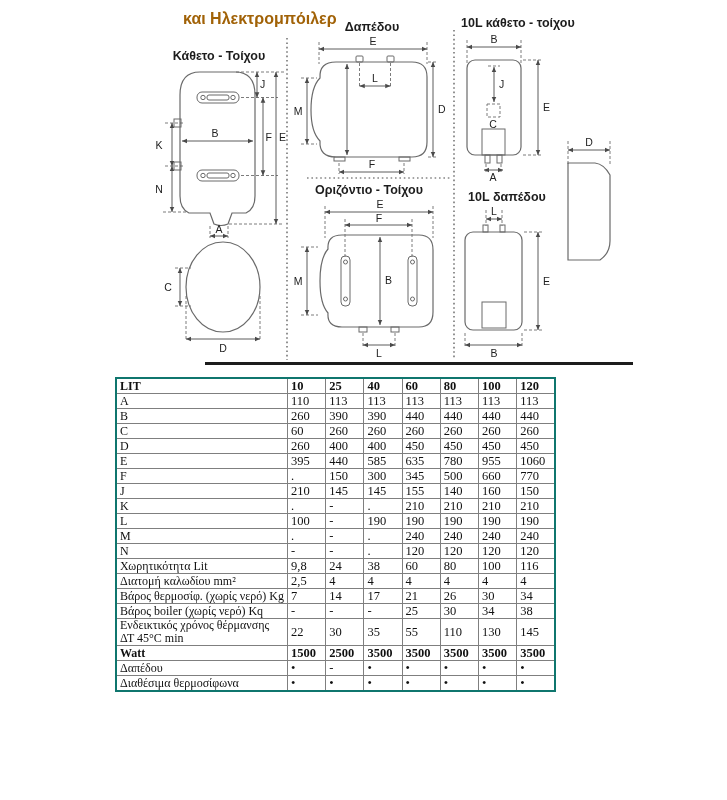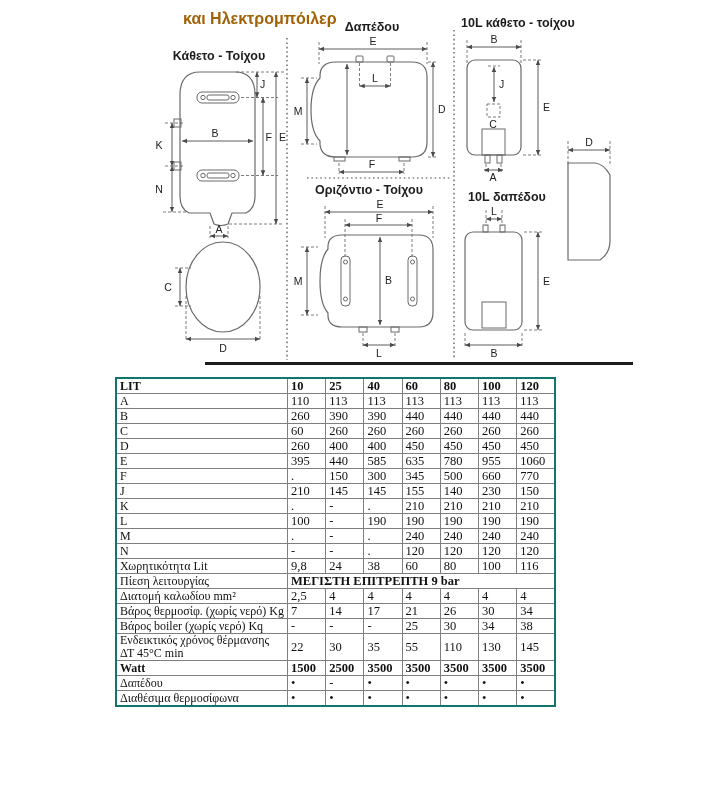--- a/index.html
+++ b/index.html
@@ -284,21 +284,21 @@
           <td>660</td>
           <td>770</td>
         </tr>
         <tr>
           <td class="lbl">J</td>
           <td>210</td>
           <td>145</td>
           <td>145</td>
           <td>155</td>
           <td>140</td>
-          <td>230</td>
+          <td>160</td>
           <td>150</td>
         </tr>
         <tr>
           <td class="lbl">K</td>
           <td>.</td>
           <td>-</td>
           <td>.</td>
           <td>210</td>
           <td>210</td>
           <td>210</td>
@@ -338,24 +338,20 @@
           <td class="lbl">Χωρητικότητα Lit</td>
           <td>9,8</td>
           <td>24</td>
           <td>38</td>
           <td>60</td>
           <td>80</td>
           <td>100</td>
           <td>116</td>
         </tr>
         <tr>
-          <td class="lbl">Πίεση λειτουργίας</td>
-          <td colspan="7" class="b">ΜΕΓΙΣΤΗ ΕΠΙΤΡΕΠΤΗ 9 bar</td>
-        </tr>
-        <tr>
           <td class="lbl">Διατομή καλωδίου mm²</td>
           <td>2,5</td>
           <td>4</td>
           <td>4</td>
           <td>4</td>
           <td>4</td>
           <td>4</td>
           <td>4</td>
         </tr>
         <tr>

